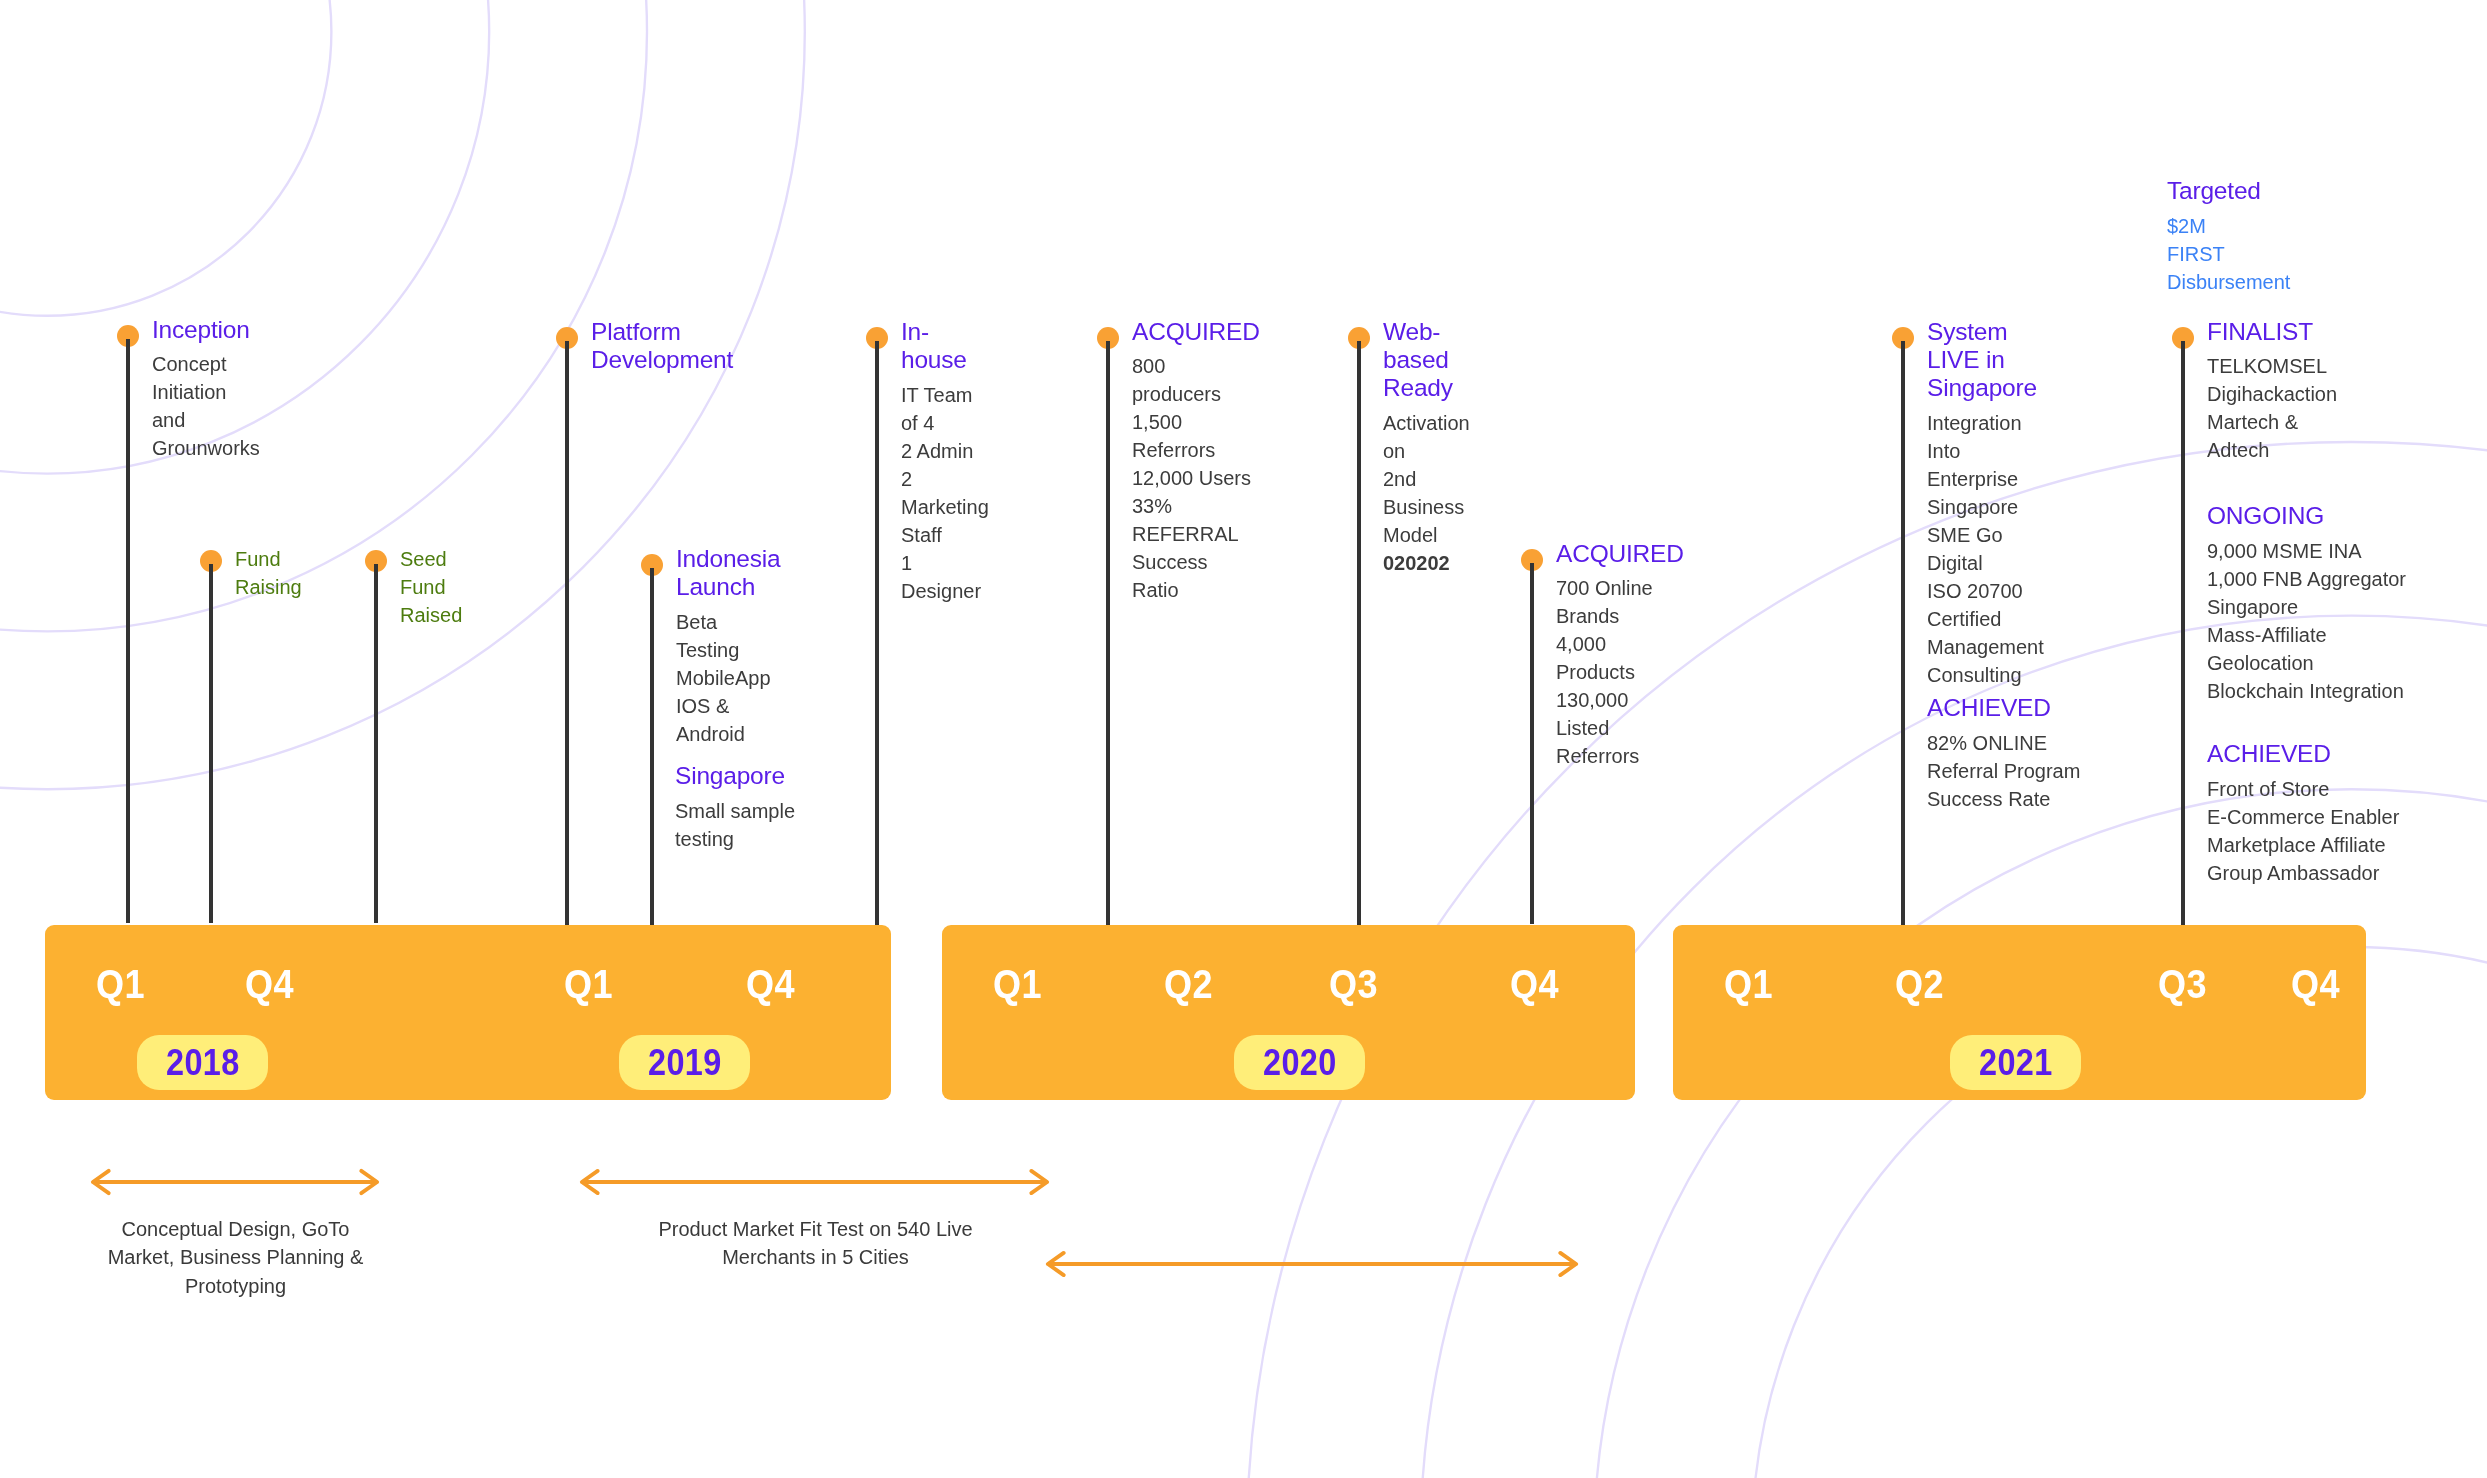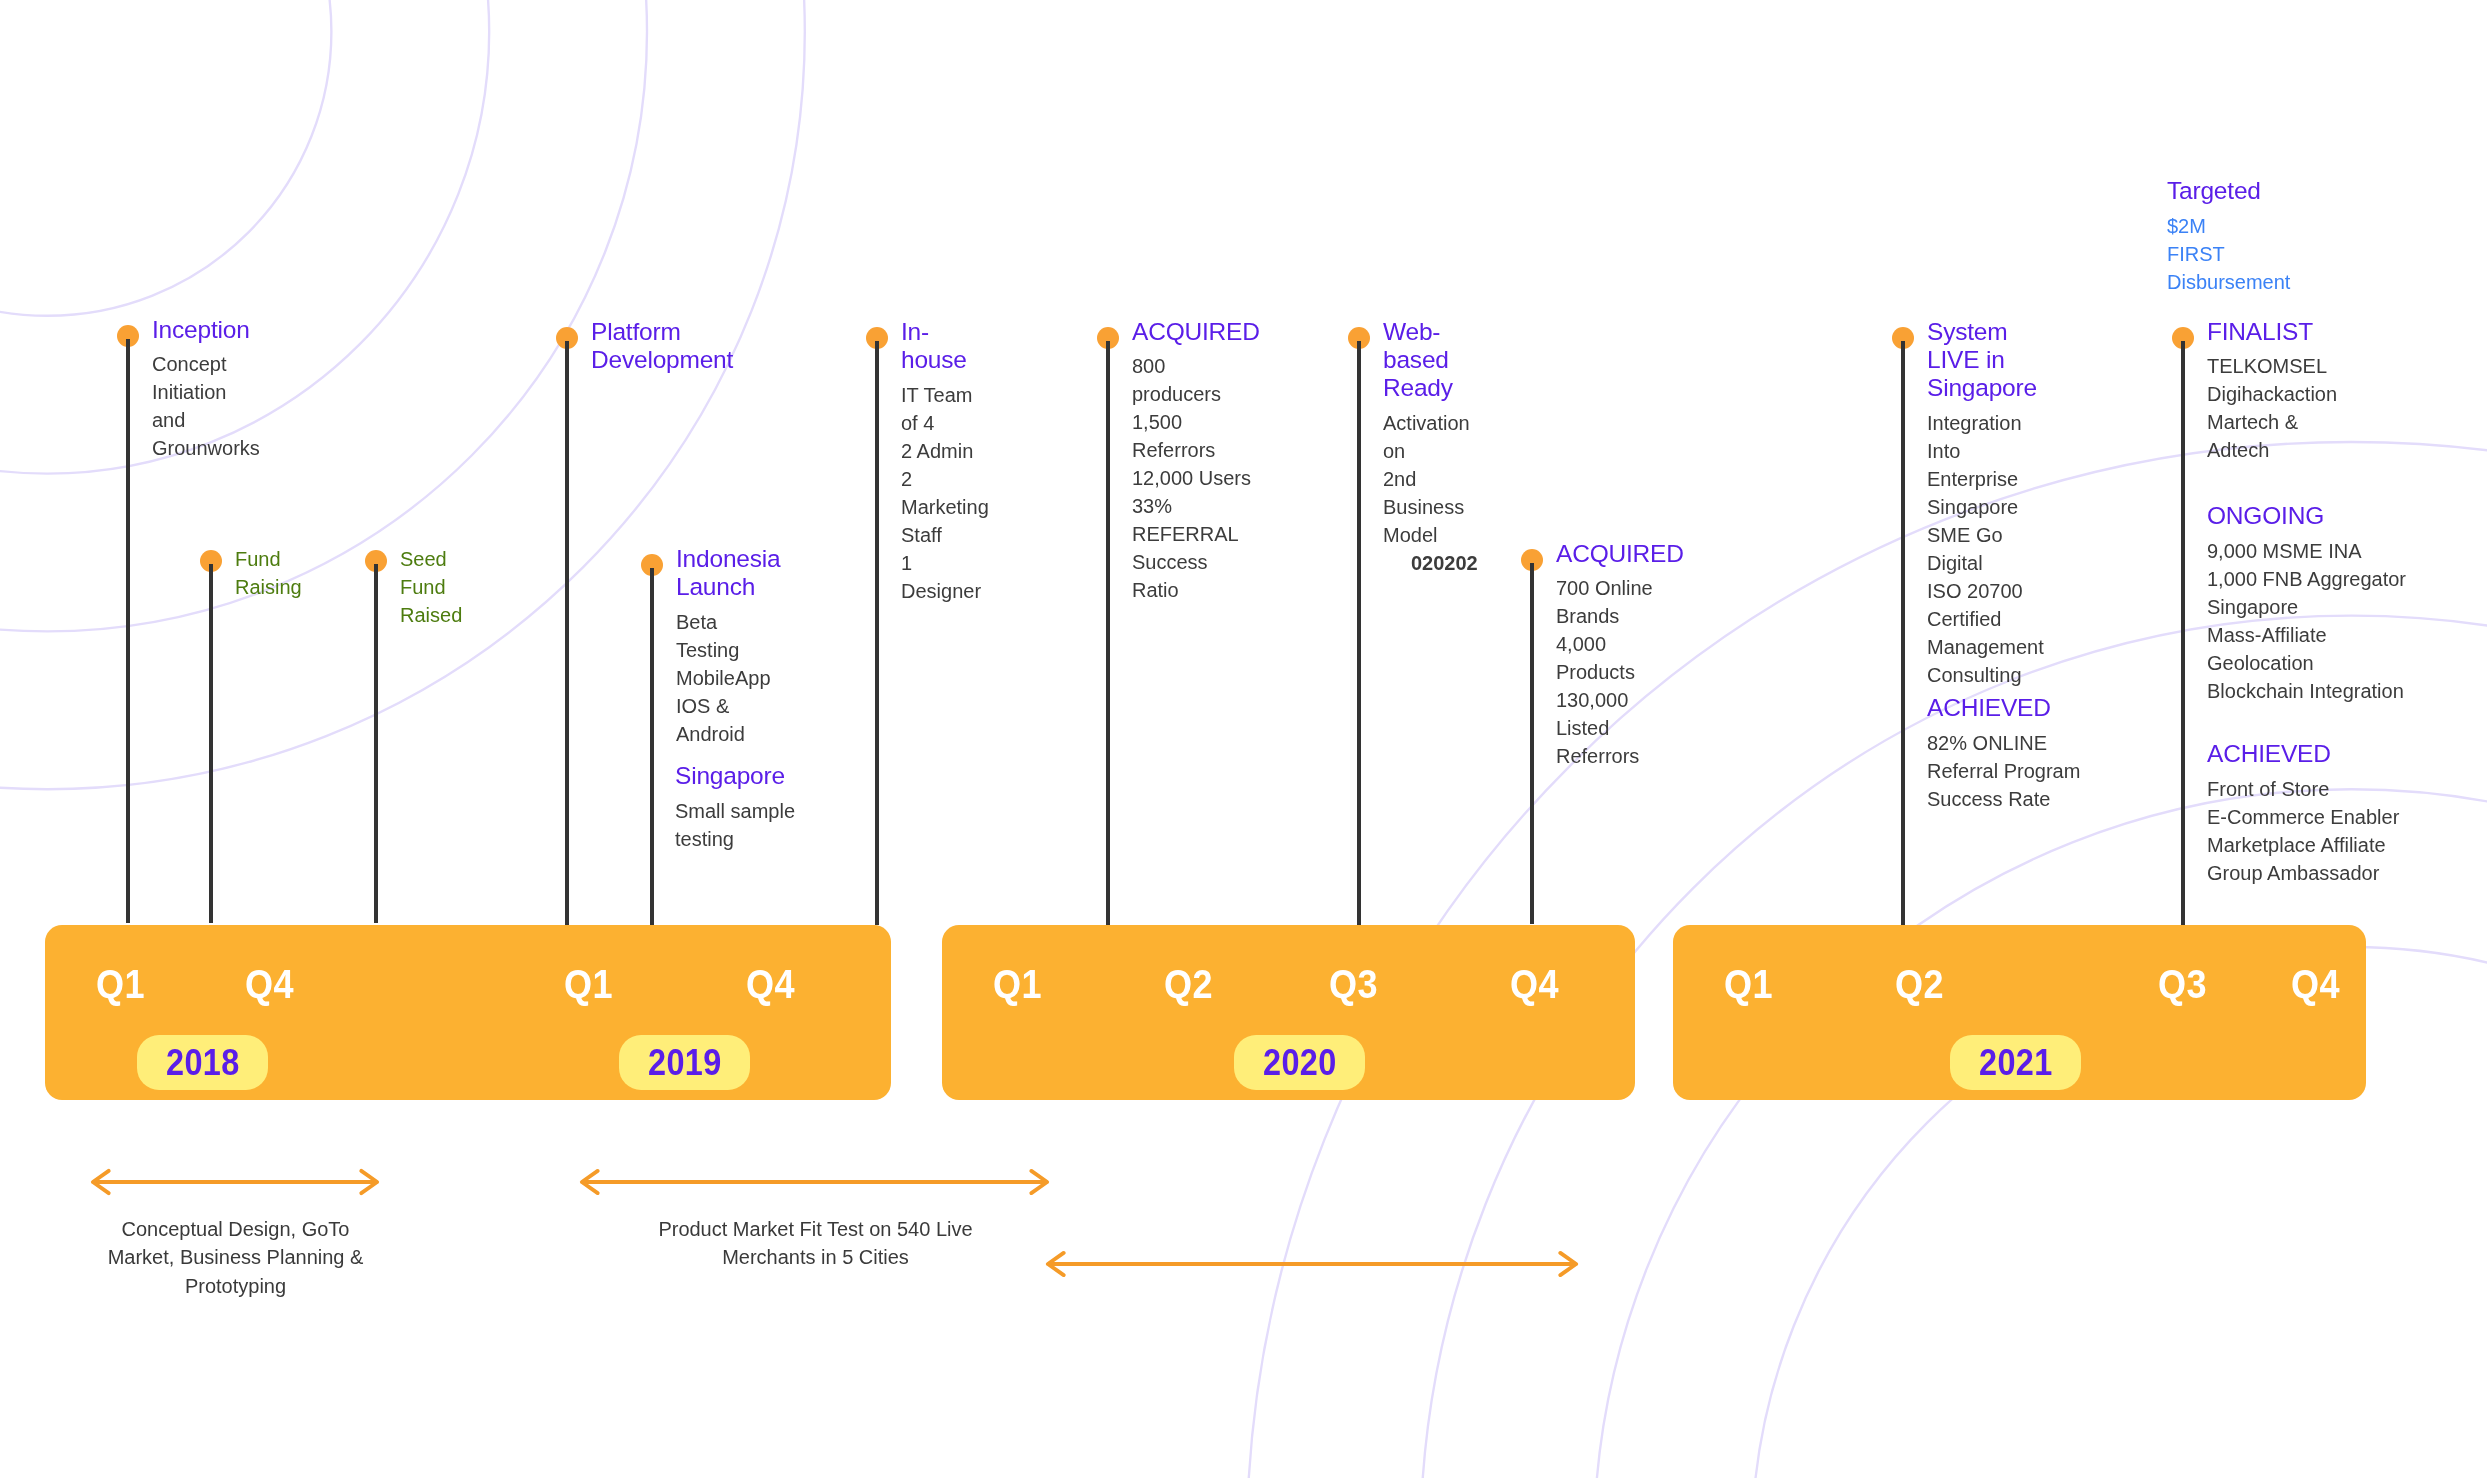--- a/index.html
+++ b/index.html
@@ -43,39 +43,39 @@
     white-space:pre-line;
   }
   .m-desc{
     color:#3C3C3C;
     font-size:20px;
     line-height:1.40;
     margin:0;
     white-space:pre-line;
   }
   .m-desc.magenta{color:#3b82f6;}
-  .m-strong{font-weight:bold;color:#3C3C3C;margin-left:28px;}
+  .m-strong{font-weight:bold;color:#3C3C3C;}
 
   
   .subblock{position:absolute;}
   .subblock .m-title{margin-bottom:6.3px;}
 
   
   .m-plain{
     color:#4d7c0f;
     font-size:20px;
     line-height:1.40;
     white-space:pre-line;
   }
 
   
   .yearbar{
     position:absolute;
     background:#FCB131;
-    border-radius:17px;
+    border-radius:9px;
     height:175px;
   }
   .q{
     position:absolute;
     color:#ffffff;
     font-weight:bold;
     font-size:41px;
     line-height:1;
     font-stretch:condensed;
     transform:scaleX(0.88);

